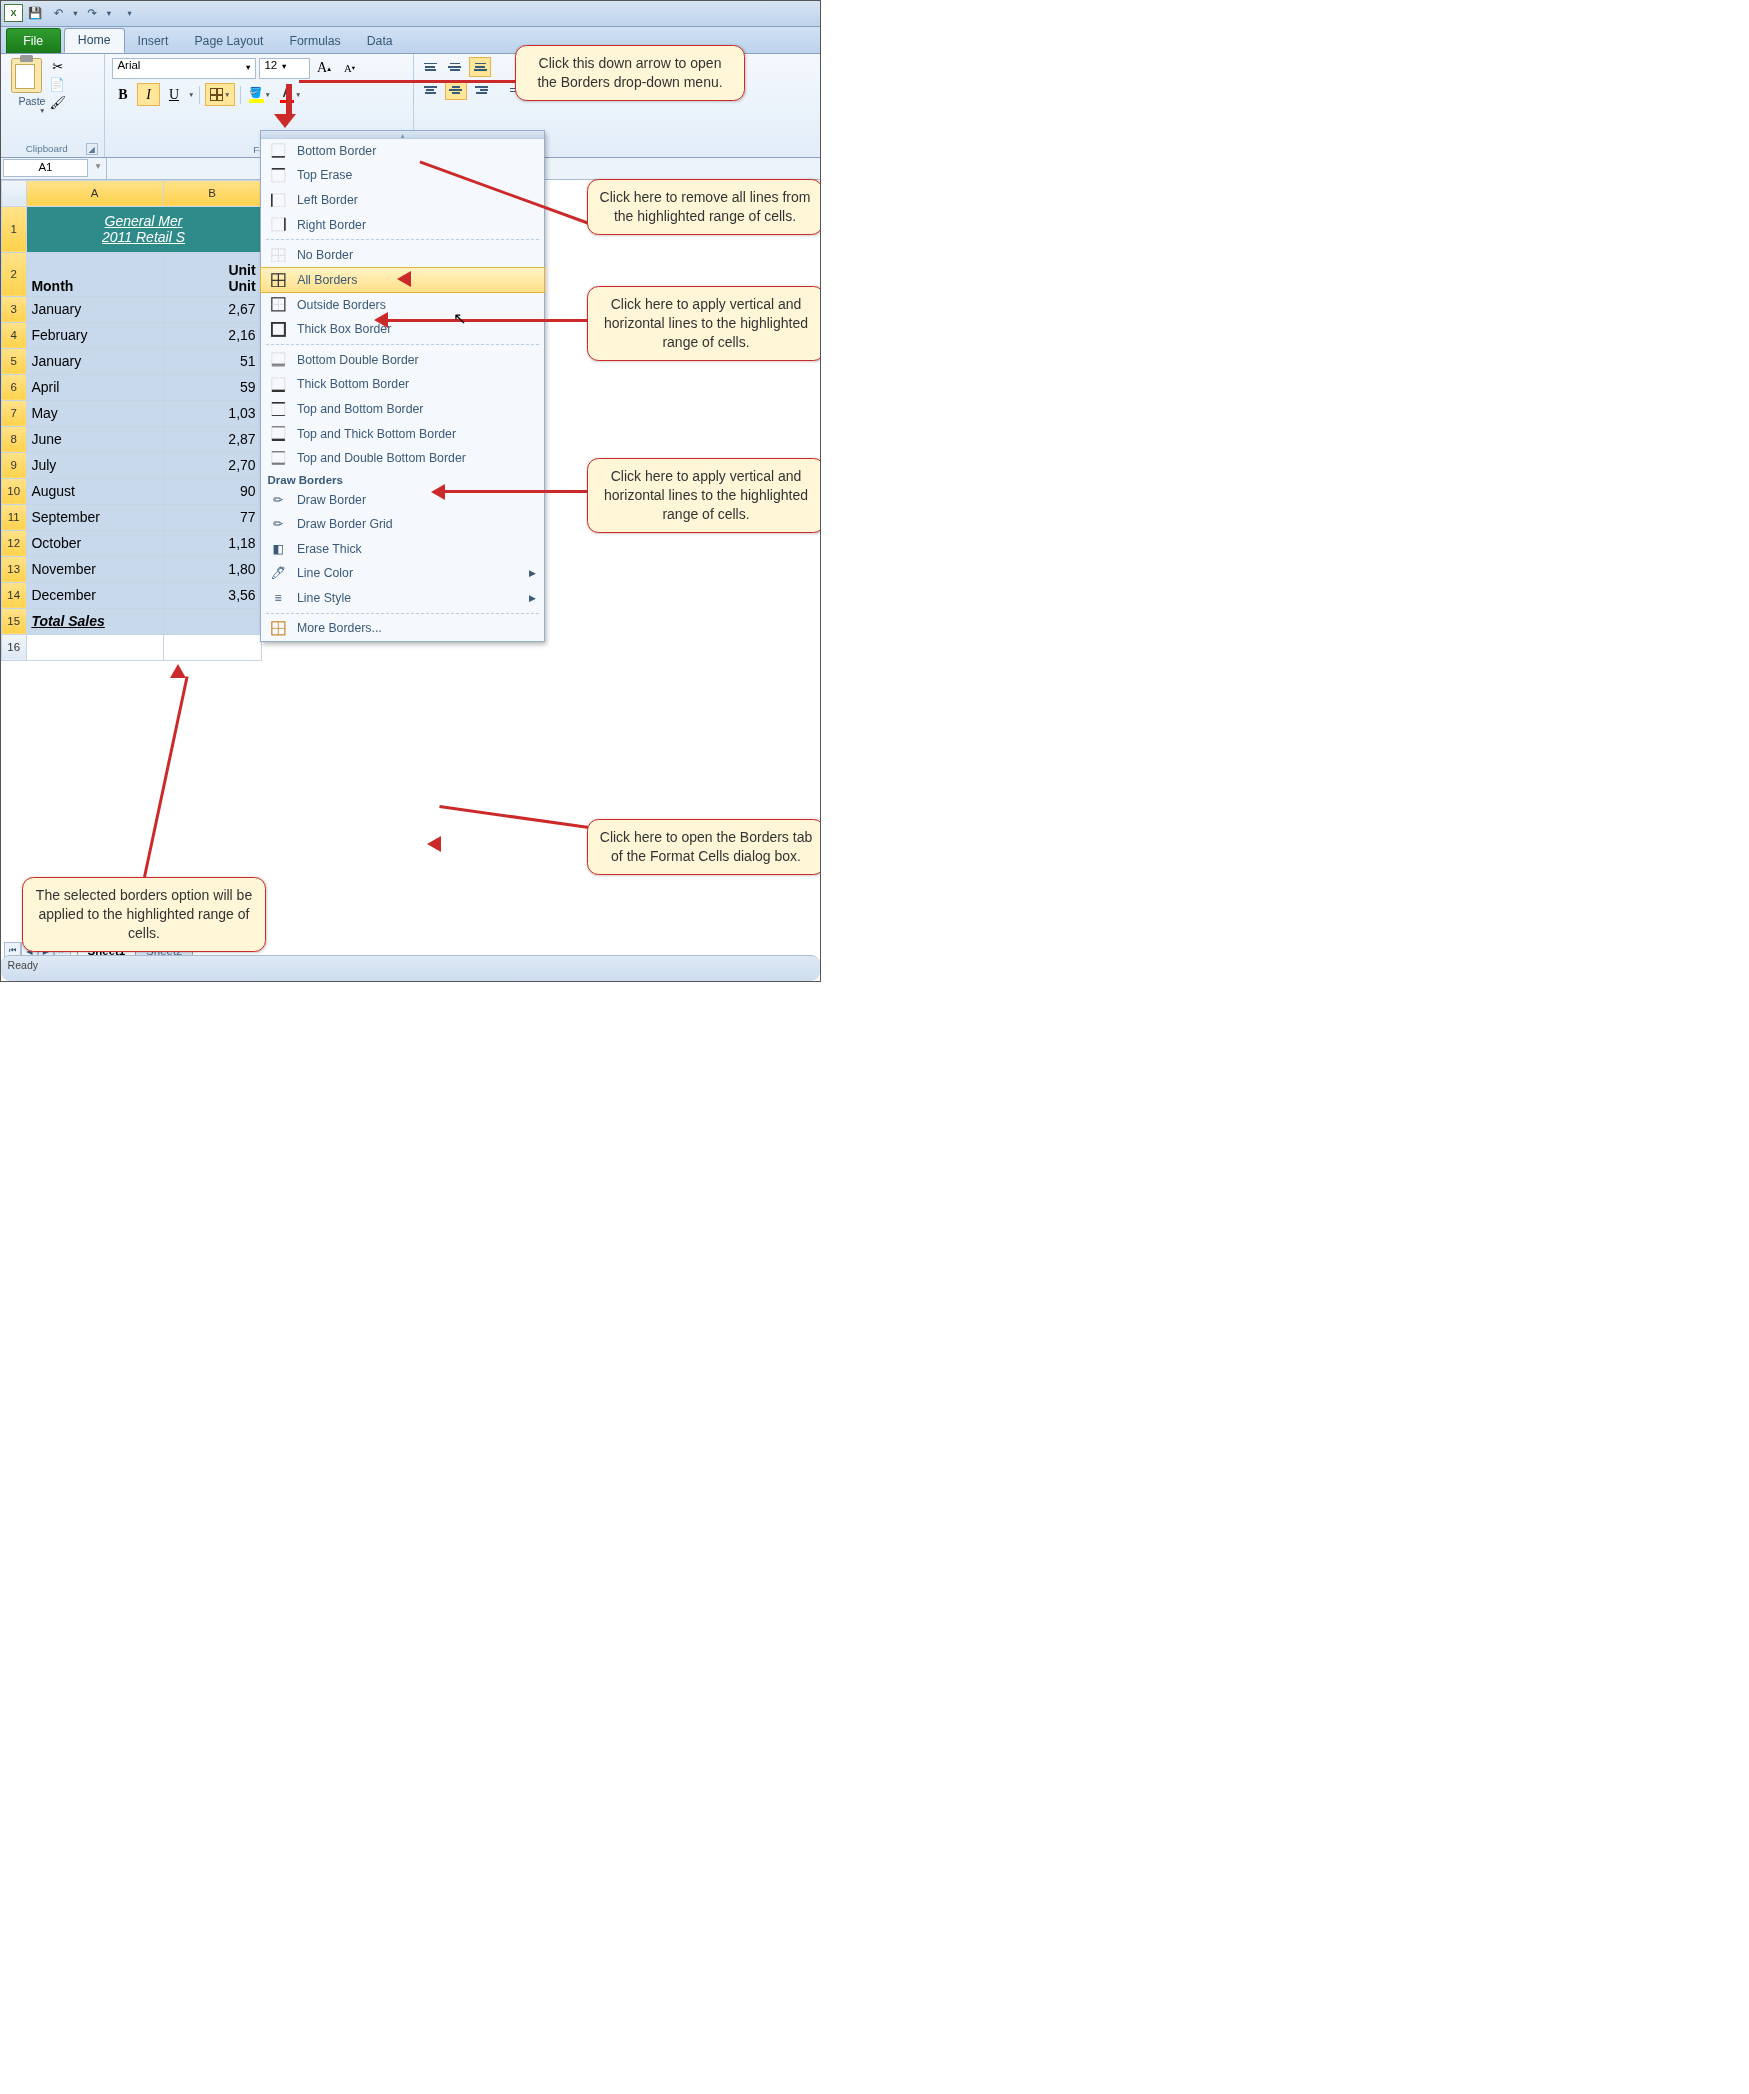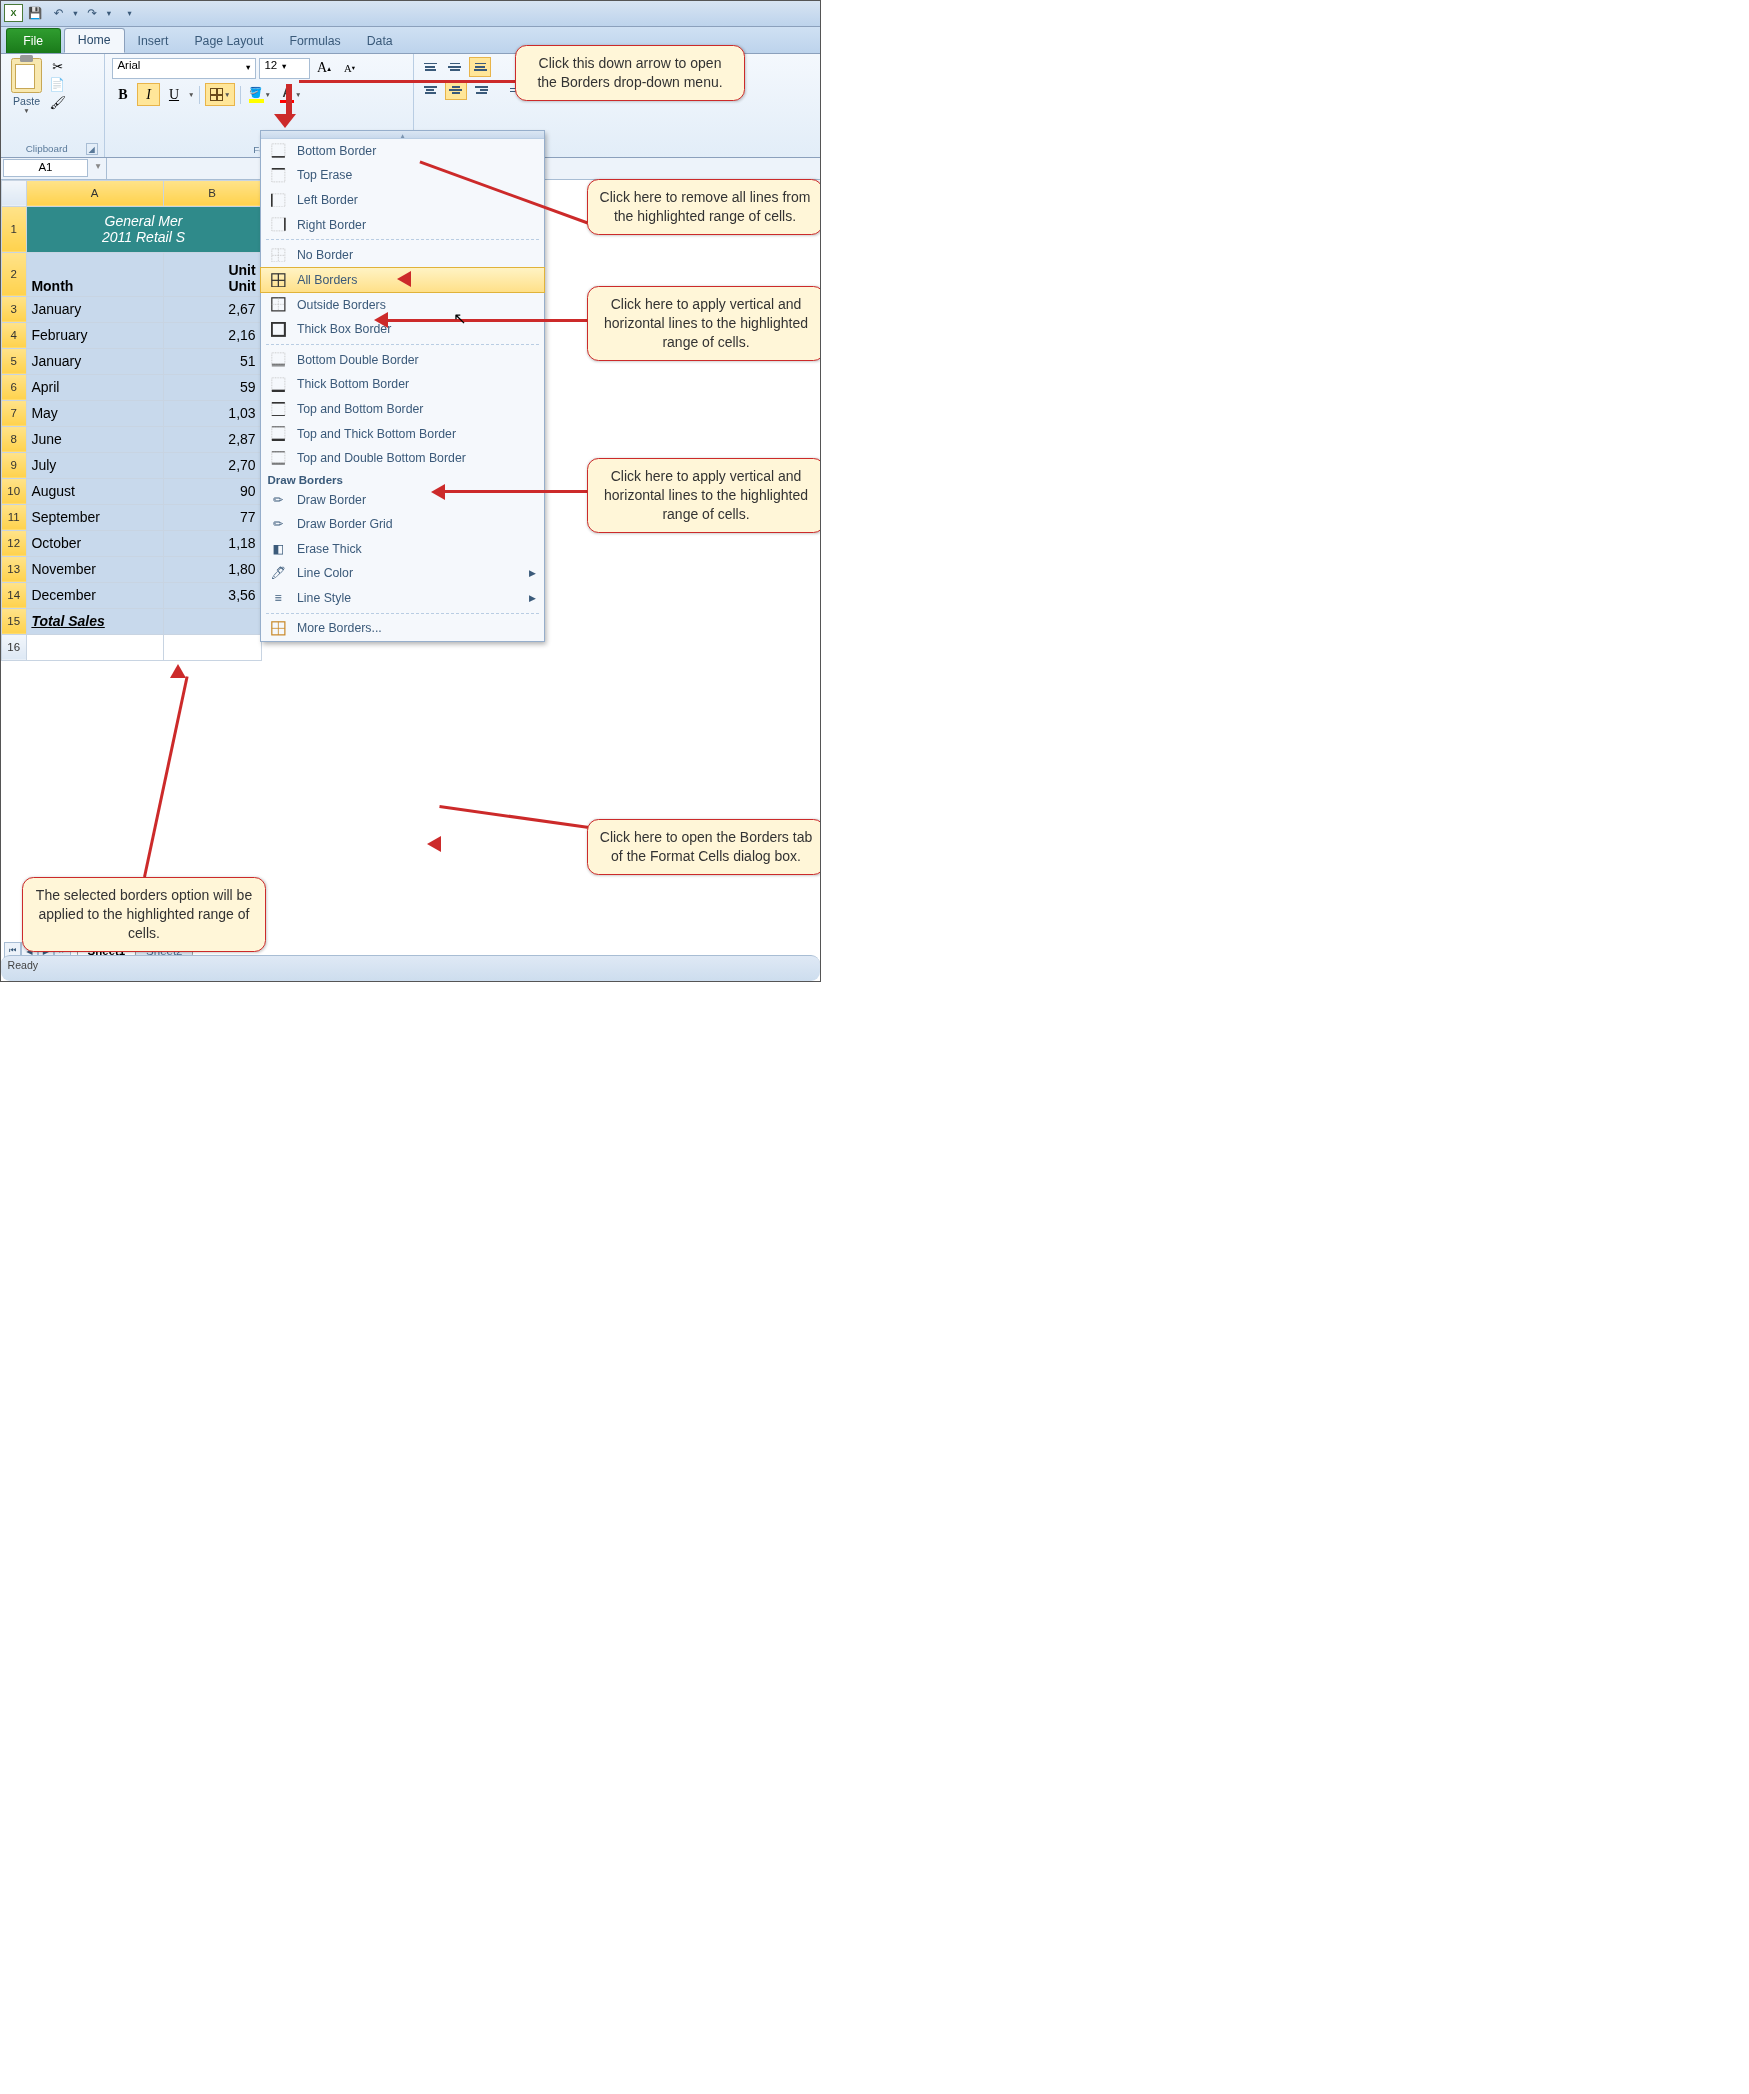--- a/index.html
+++ b/index.html
@@ -63,21 +63,21 @@
   }
   .group {
     border-right:0.8px solid #b9cde3;
     padding:3.3px 6.5px 1.6px 6.5px;
     display:flex;flex-direction:column;justify-content:space-between;
   }
   .group-label {
     text-align:center;font-size:9.8px;color:#5a7a9a;padding-top:1.6px;
   }
   .paste-big {
-    width:38px;text-align:center;
+    width:38px;text-align:right;
   }
   .clipboard-icon {
     width:29.5px;height:33px;background:#f8e8b0;border:0.8px solid #c7a755;border-radius:2.5px;margin:1.6px auto 0;
     position:relative;
   }
   .clipboard-icon::before{content:"";position:absolute;top:-4.1px;left:8.2px;width:13px;height:6.5px;background:#999;border-radius:1.6px;}
   .clipboard-icon::after{content:"";position:absolute;top:4.9px;left:3.3px;width:18px;height:23px;background:#fff;border:0.8px solid #c7a755;}
   .mini-btn{width:18px;height:16.4px;display:inline-flex;align-items:center;justify-content:center;}
   .font-row{display:flex;gap:2.5px;align-items:center;margin-bottom:3.3px;}
   .font-select{background:#fff;border:0.8px solid #a8bdd4;height:19.6px;font-size:11.5px;padding:0 14.7px 0 4.9px;min-width:123px;position:relative;}
@@ -102,21 +102,21 @@
   
   .grid-area{position:relative;}
   table.sheet{border-collapse:collapse;table-layout:fixed;}
   table.sheet th,table.sheet td{border:0.8px solid #c8d4e2;font-size:14px;padding:1.6px 4.9px;height:26px;box-sizing:border-box;overflow:hidden;white-space:nowrap;}
   table.sheet th{background:linear-gradient(#f2f6fb,#dde8f4);font-weight:normal;color:#333;}
   table.sheet th.colhead{height:18px;font-size:11.5px;text-align:center;}
   table.sheet th.rowhead{width:23px;font-size:11.5px;text-align:center;}
   .corner{width:23px;height:18px;background:#e8eef6;}
   .sel th.colhead{background:linear-gradient(#ffe38a,#ffd24d);}
   .sel th.rowhead{background:linear-gradient(#ffe38a,#ffd24d);}
-  .title-cell{background:#2f8a8a;color:#fff;font-style:italic;font-size:15.5px;text-align:center;font-family:Arial;}
+  .title-cell{background:#2f8a8a;color:#fff;font-style:italic;font-size:15.5px;text-align:center;font-family:Arial;text-decoration:underline;}
   .hdr-cell{background:#c8d9ec;font-weight:bold;}
   .data-cell{background:#c8d9ec;}
   .num{text-align:right;}
   .total-row td{font-weight:bold;font-style:italic;text-decoration:underline;border-top:1.6px solid #000;border-bottom:1.6px solid #000;}
   
   .sheet-tabs{position:absolute;bottom:21px;left:3.3px;display:flex;align-items:center;gap:0;font-size:11.5px;}
   .nav-arrow{width:14.7px;height:16.4px;border:0.8px solid #a8bdd4;background:#edf3fa;display:inline-flex;align-items:center;justify-content:center;font-size:8.2px;color:#3a5a7a;}
   .sheet-tab{padding:1.6px 9.8px;background:#fff;border:0.8px solid #999;border-radius:0 0 4.9px 4.9px;margin-left:-0.8px;}
   .sheet-tab.active{font-weight:bold;background:#fff;}
   .sheet-tab.inactive{background:#dde6ef;color:#4a6a8a;}

